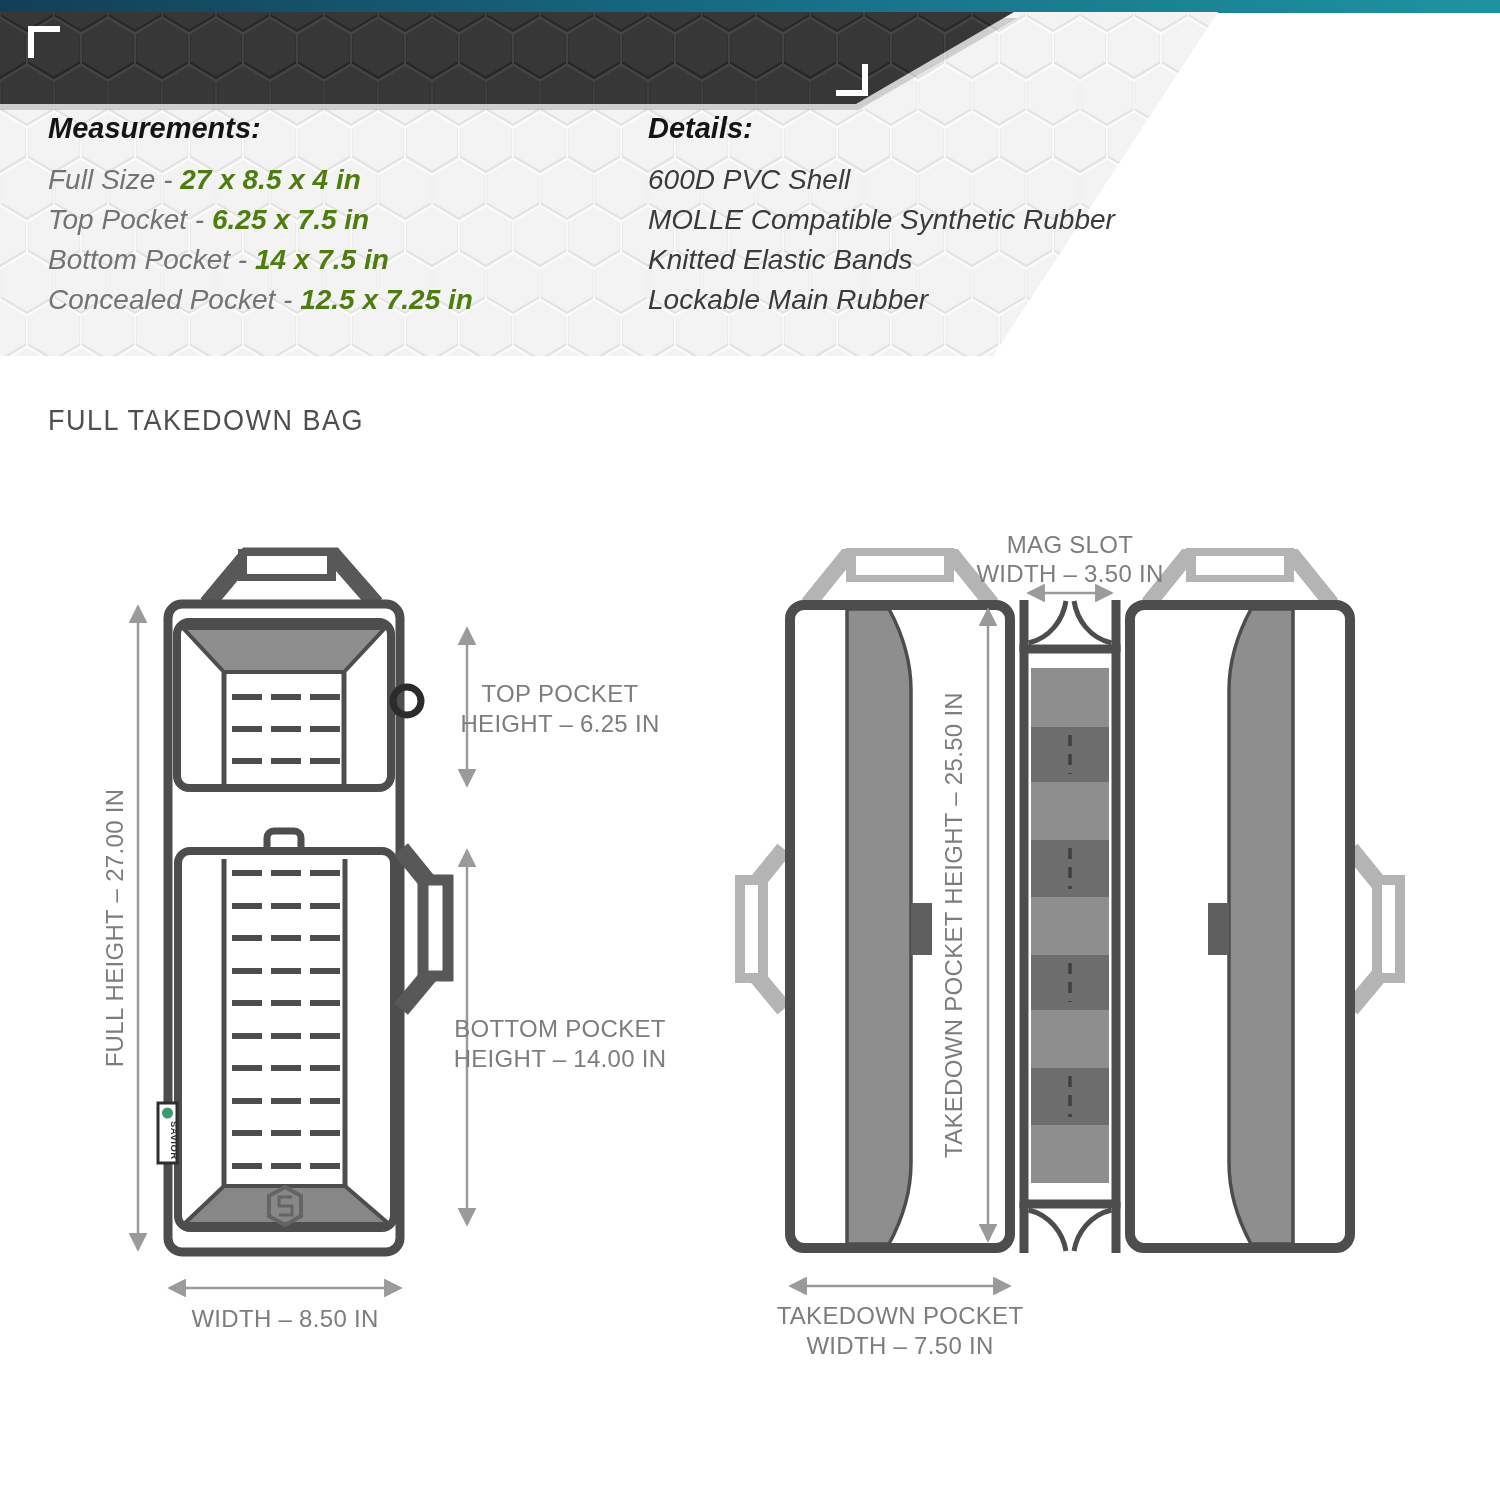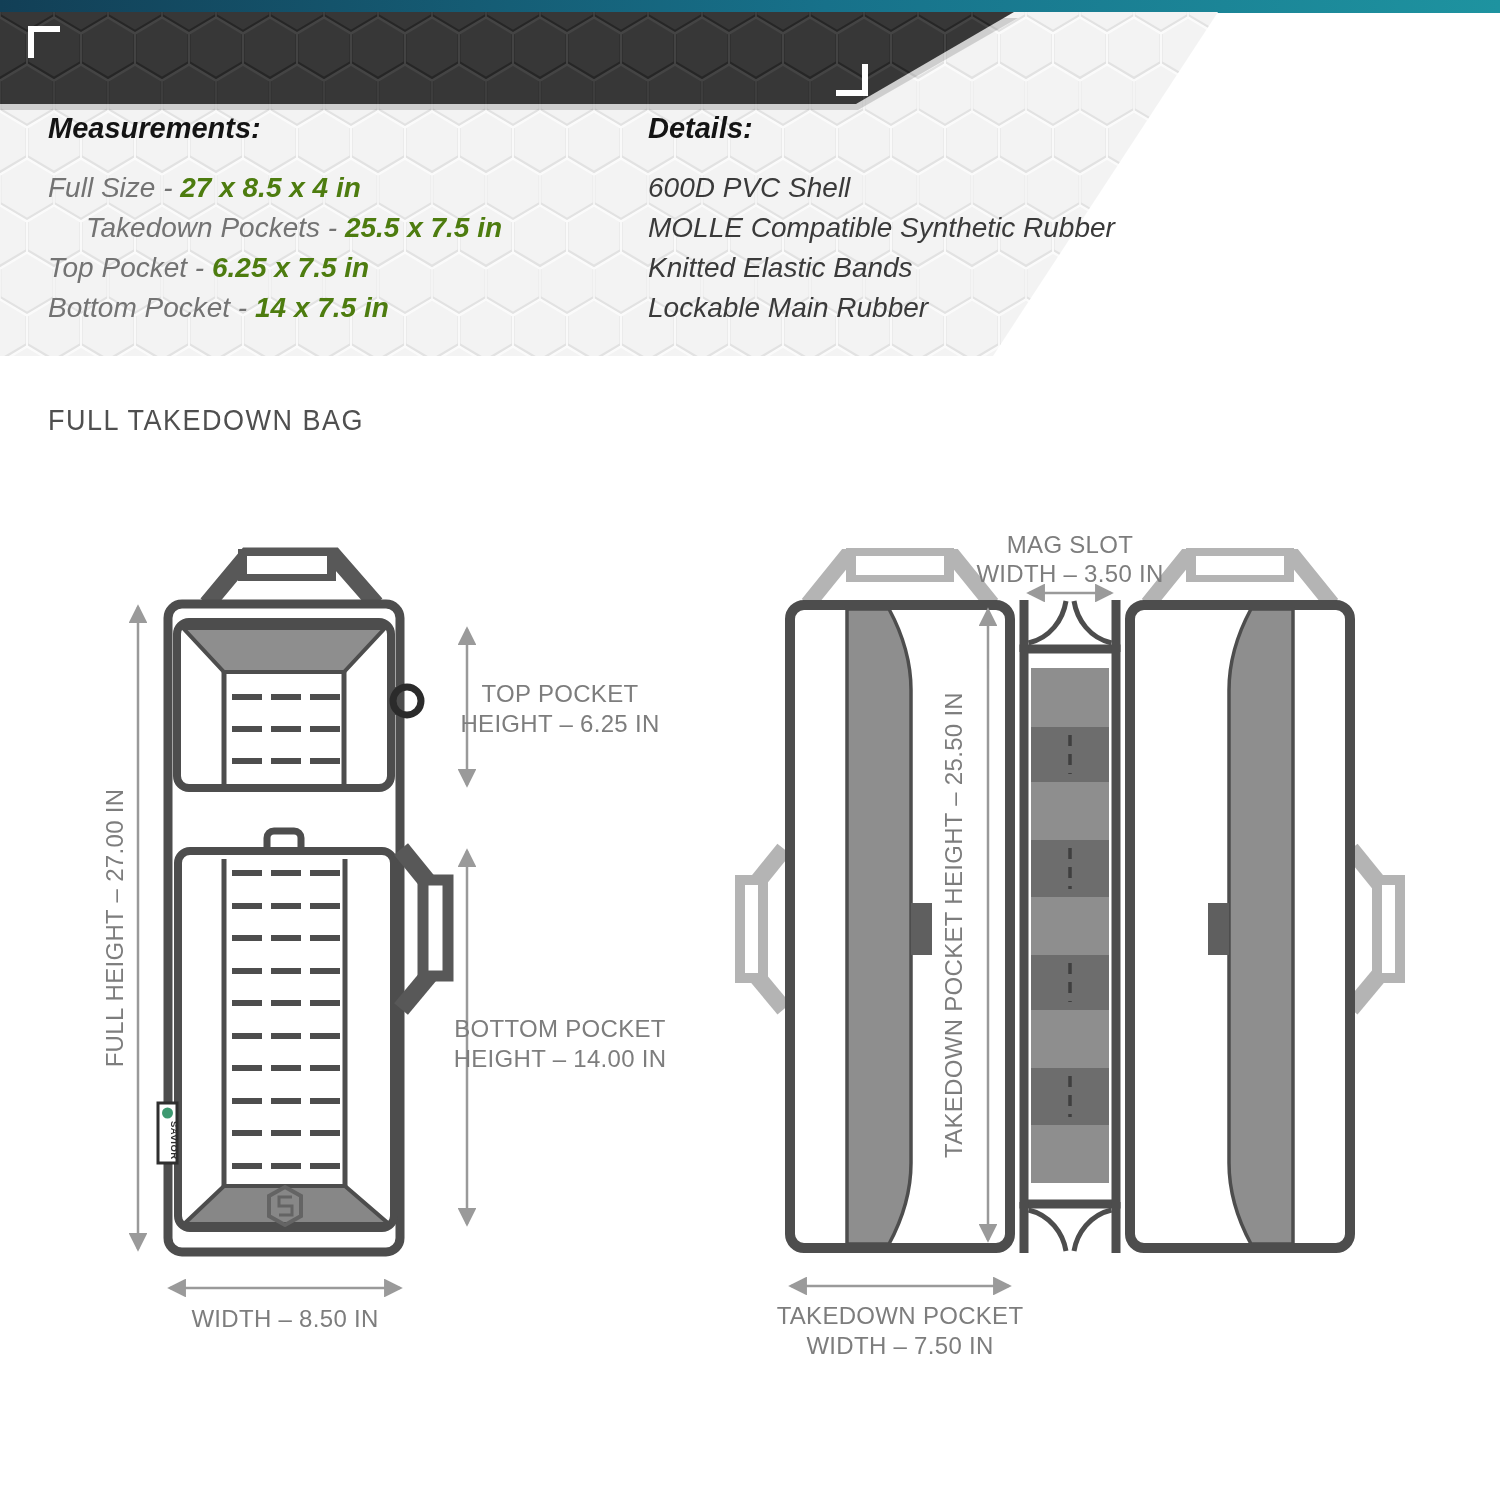--- a/index.html
+++ b/index.html
@@ -8,21 +8,21 @@
   .topbar{position:absolute;left:0;top:0;width:1500px;height:13px;
           background:linear-gradient(90deg,#123f56,#17718a 55%,#1e93a0);}
   .hexbg{position:absolute;left:0;top:0;z-index:1;}
   .title-wrap{position:absolute;left:56px;top:24px;z-index:3;}
   .title{color:#ffffff;font-weight:bold;font-size:57px;letter-spacing:1px;
          transform:scaleY(1.22);transform-origin:left top;white-space:nowrap;}
   .brk{position:absolute;width:26px;height:26px;z-index:4;}
   .brk-open{left:28px;top:26px;border-left:6px solid #fff;border-top:6px solid #fff;}
   .brk-close{left:836px;top:64px;border-right:6px solid #fff;border-bottom:6px solid #fff;}
   .specs{position:absolute;z-index:3;font-style:italic;font-size:28px;line-height:40px;color:#3a3a3a;}
-  .specs .heading{font-weight:bold;color:#141414;font-size:29px;margin-bottom:20px;}
+  .specs .heading{font-weight:bold;color:#141414;font-size:29px;margin-bottom:12px;}
   .specs ul{list-style:none;margin:0;padding:0;}
   .specs .lbl{color:#737373;}
   .specs .val{font-weight:bold;color:#4d7c0f;}
   .specs li.indent{padding-left:38px;}
   .m-block{left:48px;top:108px;width:560px;}
   .d-block{left:648px;top:108px;width:560px;}
   .section-label{position:absolute;left:48px;top:404px;z-index:3;font-size:27px;color:#4f4f4f;
                  letter-spacing:1.5px;transform:scaleY(1.08);transform-origin:left top;}
   svg text{font-family:"Liberation Sans",sans-serif;}
   .dim{fill:#7d7d7d;font-size:24px;letter-spacing:0.3px;}
@@ -77,23 +77,23 @@
     <polygon points="0,12 1014,12 856,104 0,104" fill="url(#hexDark)"></polygon>
   </svg>
 
   <span class="brk brk-open"></span>
   <span class="brk brk-close"></span>
 
   <div class="specs m-block">
     <div class="heading">Measurements:</div>
     <ul>
       <li><span class="lbl">Full Size - </span><span class="val">27 x 8.5 x 4 in</span></li>
-      <li class="indent"><span class="lbl">Takedown Pockets - </span><span class="val">25.5 x 7.5 in</span></li>
       <li><span class="lbl">Top Pocket - </span><span class="val">6.25 x 7.5 in</span></li>
       <li><span class="lbl">Bottom Pocket - </span><span class="val">14 x 7.5 in</span></li>
+      <li><span class="lbl">Concealed Pocket - </span><span class="val">12.5 x 7.25 in</span></li>
     </ul>
   </div>
 
   <div class="specs d-block">
     <div class="heading">Details:</div>
     <ul>
       <li>600D PVC Shell</li>
       <li>MOLLE Compatible Synthetic Rubber</li>
       <li>Knitted Elastic Bands</li>
       <li>Lockable Main Rubber</li>

